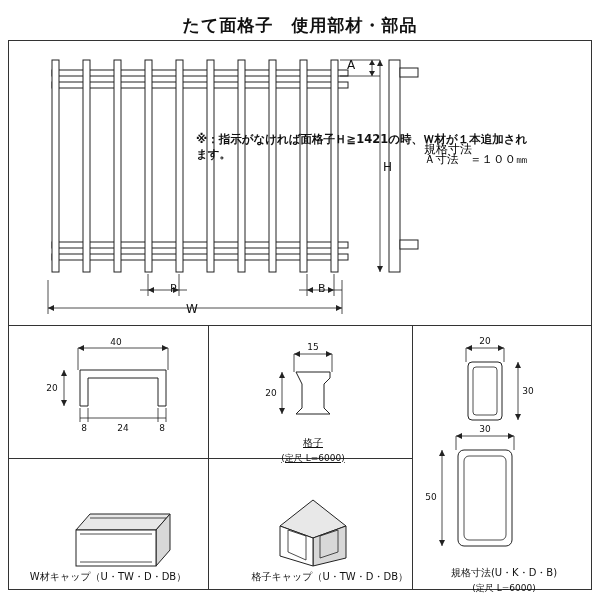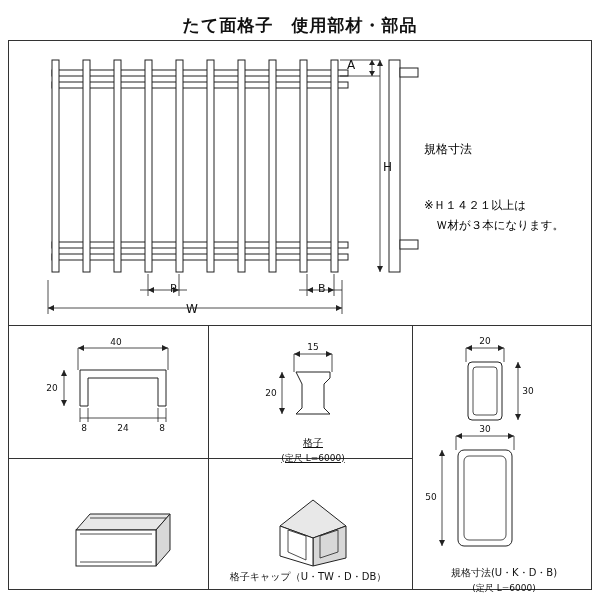--- a/index.html
+++ b/index.html
@@ -120,24 +120,22 @@
     <polygon points="340,220 337,214 343,214" fill="#222"></polygon>
   </svg>
 
   <div class="dimlbl" style="left:347px;top:58px;font-size:12px;">A</div>
   <div class="dimlbl" style="left:383px;top:160px;font-size:12px;">H</div>
   <div class="dimlbl" style="left:186px;top:302px;font-size:12px;">W</div>
   <div class="dimlbl" style="left:170px;top:282px;font-size:11px;">P</div>
   <div class="dimlbl" style="left:318px;top:282px;font-size:11px;">B</div>
 
   <div class="note-reg">規格寸法</div>
-  <div class="note-h">
-    <span>※Ｈ１４２１以上は</span><br>
-    <span style="padding-left:12px;display:inline-block;">Ｗ材が３本になります。</span>
-  </div>
+  <div class="note-main">※：指示がなければ面格子Ｈ≧1421の時、Ｗ材が１本追加されます。</div>
+  <div class="note-a">Ａ寸法　＝１００㎜</div>
 
   <svg width="190" height="100" style="position:absolute;left:18px;top:336px;">
 
     <line class="thin" x1="60" y1="12" x2="150" y2="12"></line>
     <polygon points="60,12 66,9 66,15" fill="#222"></polygon>
     <polygon points="150,12 144,9 144,15" fill="#222"></polygon>
     <line class="thin" x1="60" y1="12" x2="60" y2="34"></line>
     <line class="thin" x1="150" y1="12" x2="150" y2="34"></line>
     <text class="dimtxt" x="98" y="9" text-anchor="middle">40</text>
 
@@ -217,25 +215,28 @@
     <span class="sub">(定尺 L=6000)</span>
   </div>
 
   <svg width="190" height="105" style="position:absolute;left:18px;top:468px;">
     <polygon class="sg" points="58,62 72,46 152,46 138,62"></polygon>
     <polygon class="sg2" points="138,62 152,46 152,82 138,98"></polygon>
     <rect class="stf" x="58" y="62" width="80" height="36"></rect>
     <path class="thin" d="M62,66 L134,66 M62,94 L134,94"></path>
     <path class="thin" d="M72,50 L148,50"></path>
   </svg>
+  <div class="cell-cap" style="left:8px;top:570px;width:200px;">
+    <span>W材キャップ（U・TW・D・DB）</span>
+  </div>
 
   <svg width="190" height="105" style="position:absolute;left:218px;top:468px;">
     <polygon class="sg" points="62,58 95,32 128,58 95,70"></polygon>
     <polygon class="sg2" points="95,70 128,58 128,90 95,98"></polygon>
     <polygon class="stf" points="62,58 95,70 95,98 62,88"></polygon>
     <path class="thin" d="M70,62 L88,68 L88,92 L70,84 Z"></path>
     <path class="thin" d="M102,68 L120,62 L120,84 L102,90 Z"></path>
   </svg>
-  <div class="cell-cap" style="left:208px;top:570px;width:200px;">
+  <div class="cell-cap" style="left:208px;top:570px;width:200px;text-align:right;">
     <span>格子キャップ（U・TW・D・DB）</span>
   </div>
 
 </div>
 
 </body></html>

